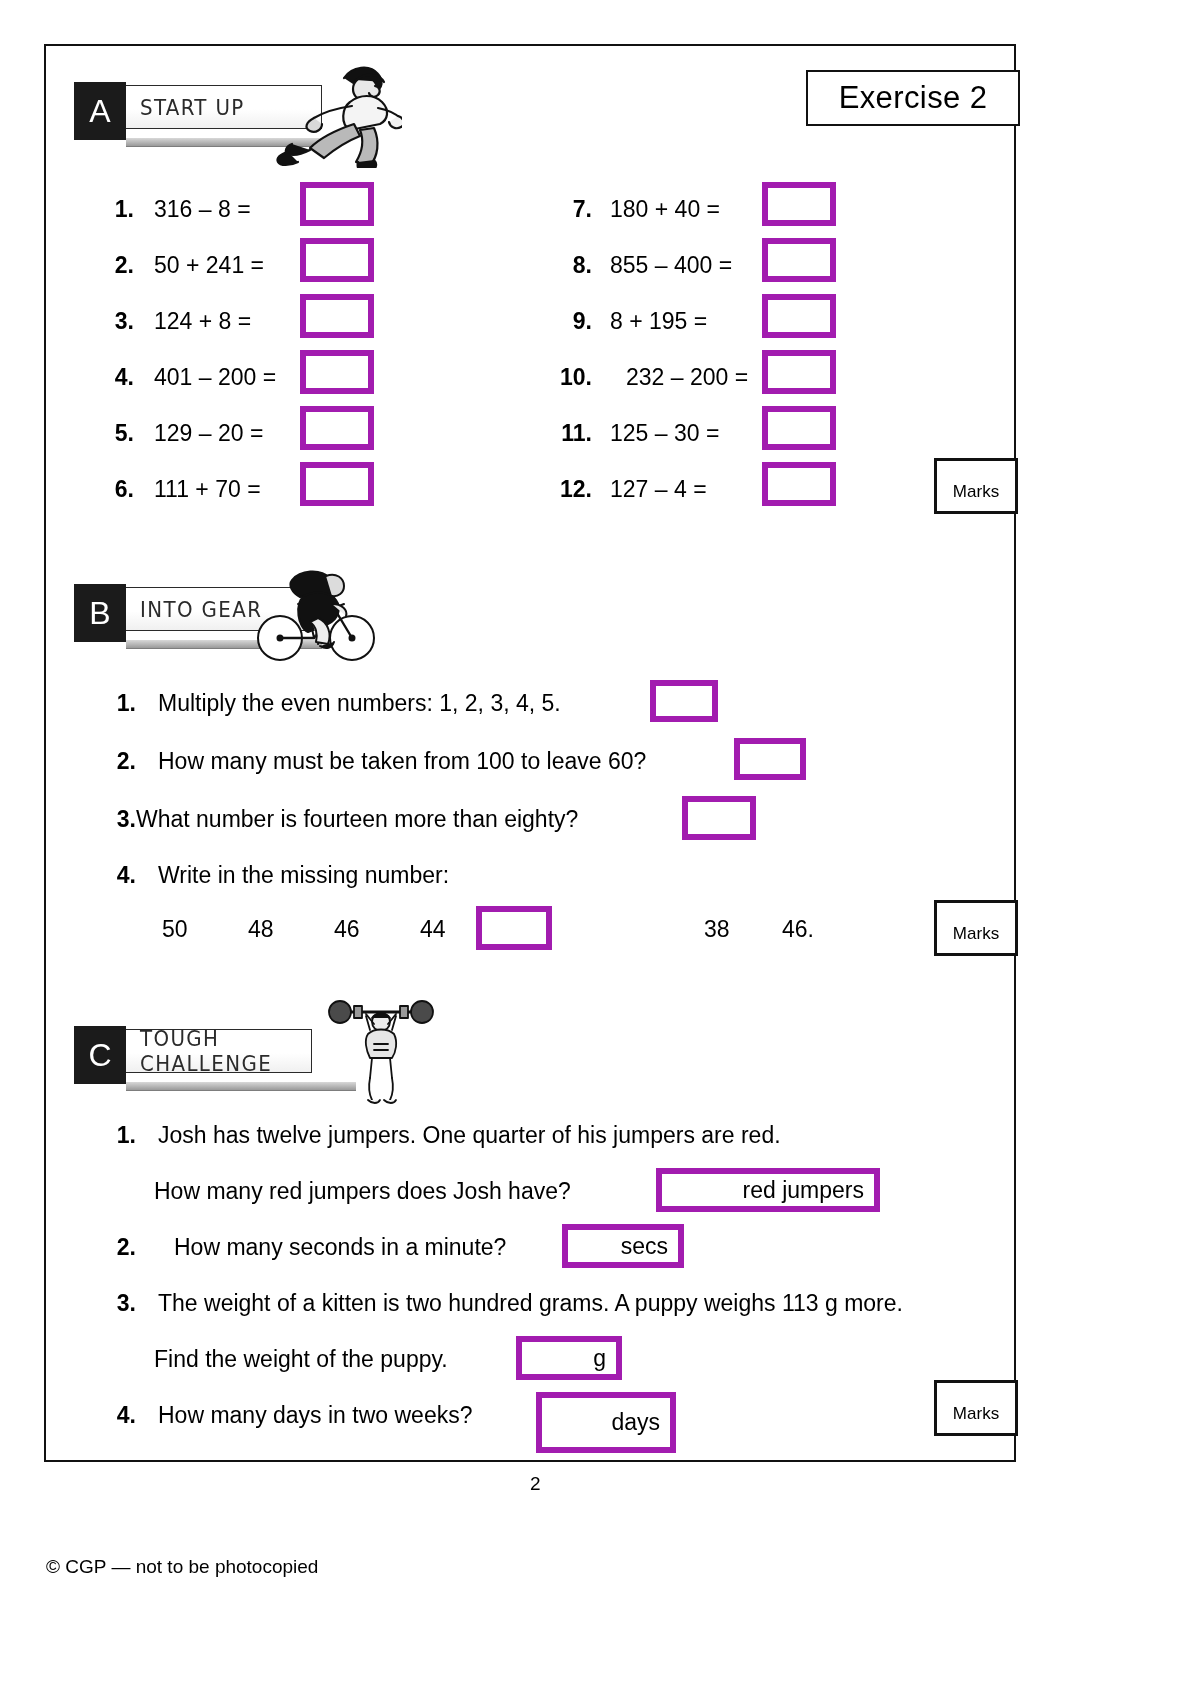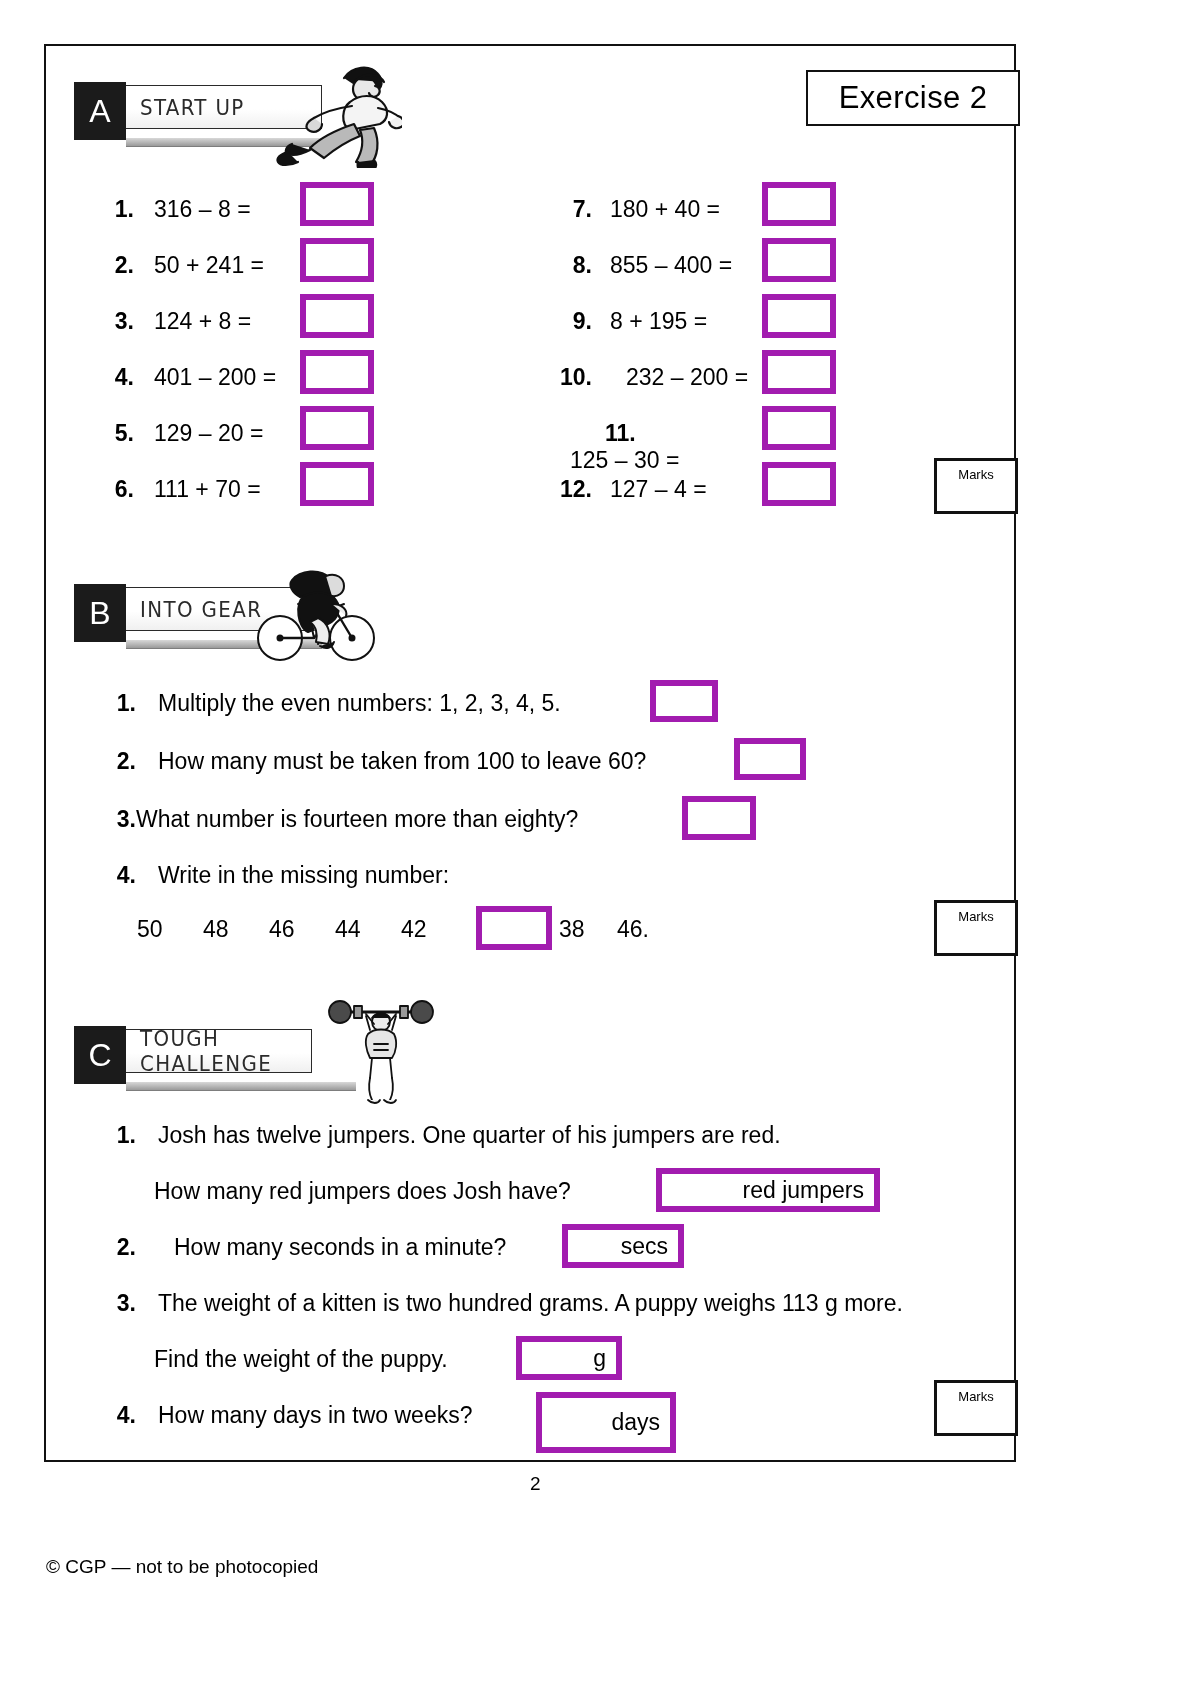--- a/index.html
+++ b/index.html
@@ -119,25 +119,25 @@
     font-size: 23px;
   }
 
   .marks-box {
     position: absolute;
     width: 84px;
     height: 56px;
     border: 3px solid #111;
     background: #fff;
     box-sizing: border-box;
-    font-size: 13px;
+    font-size: 17px;
     display: flex;
     align-items: flex-start;
     justify-content: center;
-    padding-top: 6px;
+    padding-top: 21px;
   }
 
   .seq {
     position: absolute;
     display: flex;
     align-items: center;
     font-size: 23px;
   }
   .seq span { display: inline-block; }
 
@@ -247,21 +247,21 @@
   <span class="qtext" style="margin-left:18px">8 + 195 =</span>
 </div>
 <div class="ansbox" style="left:762px; top:294px; width:74px; height:44px;"></div>
 
 <div class="qrow" style="left:552px; top:364px;">
   <span class="qnum" style="width:40px">10.</span>
   <span class="qtext" style="margin-left:34px">232 – 200 =</span>
 </div>
 <div class="ansbox" style="left:762px; top:350px; width:74px; height:44px;"></div>
 
-<div class="qrow" style="left:552px; top:420px;flex-direction:column;">
+<div class="qrow" style="left:552px; top:420px;">
   <span class="qnum" style="width:40px">11.</span>
   <span class="qtext" style="margin-left:18px">125 – 30 =</span>
 </div>
 <div class="ansbox" style="left:762px; top:406px; width:74px; height:44px;"></div>
 
 <div class="qrow" style="left:552px; top:476px;">
   <span class="qnum" style="width:40px">12.</span>
   <span class="qtext" style="margin-left:18px">127 – 4 =</span>
 </div>
 <div class="ansbox" style="left:762px; top:462px; width:74px; height:44px;"></div>
@@ -312,21 +312,21 @@
   <span class="qnum" style="width:30px">3.</span>
   <span class="qtext" style="">What number is fourteen more than eighty?</span>
 </div>
 <div class="ansbox" style="left:682px; top:796px; width:74px; height:44px;"></div>
 
 <div class="qrow" style="left:106px; top:862px;">
   <span class="qnum" style="width:30px">4.</span>
   <span class="qtext" style="margin-left:22px">Write in the missing number:</span>
 </div>
 
-<div class="seq" style="left:137px; top:916px;">
+<div class="seq" style="left:162px; top:916px;gap:20px;">
   <span style="width:66px">50</span>
   <span style="width:66px">48</span>
   <span style="width:66px">46</span>
   <span style="width:66px">44</span>
   <span style="width:68px">42</span>
   <span style="width:90px"></span>
   <span style="width:58px">38</span>
   <span style="width:58px">46.</span>
 </div>
 <div class="ansbox" style="left:476px; top:906px; width:76px; height:44px;"></div>

